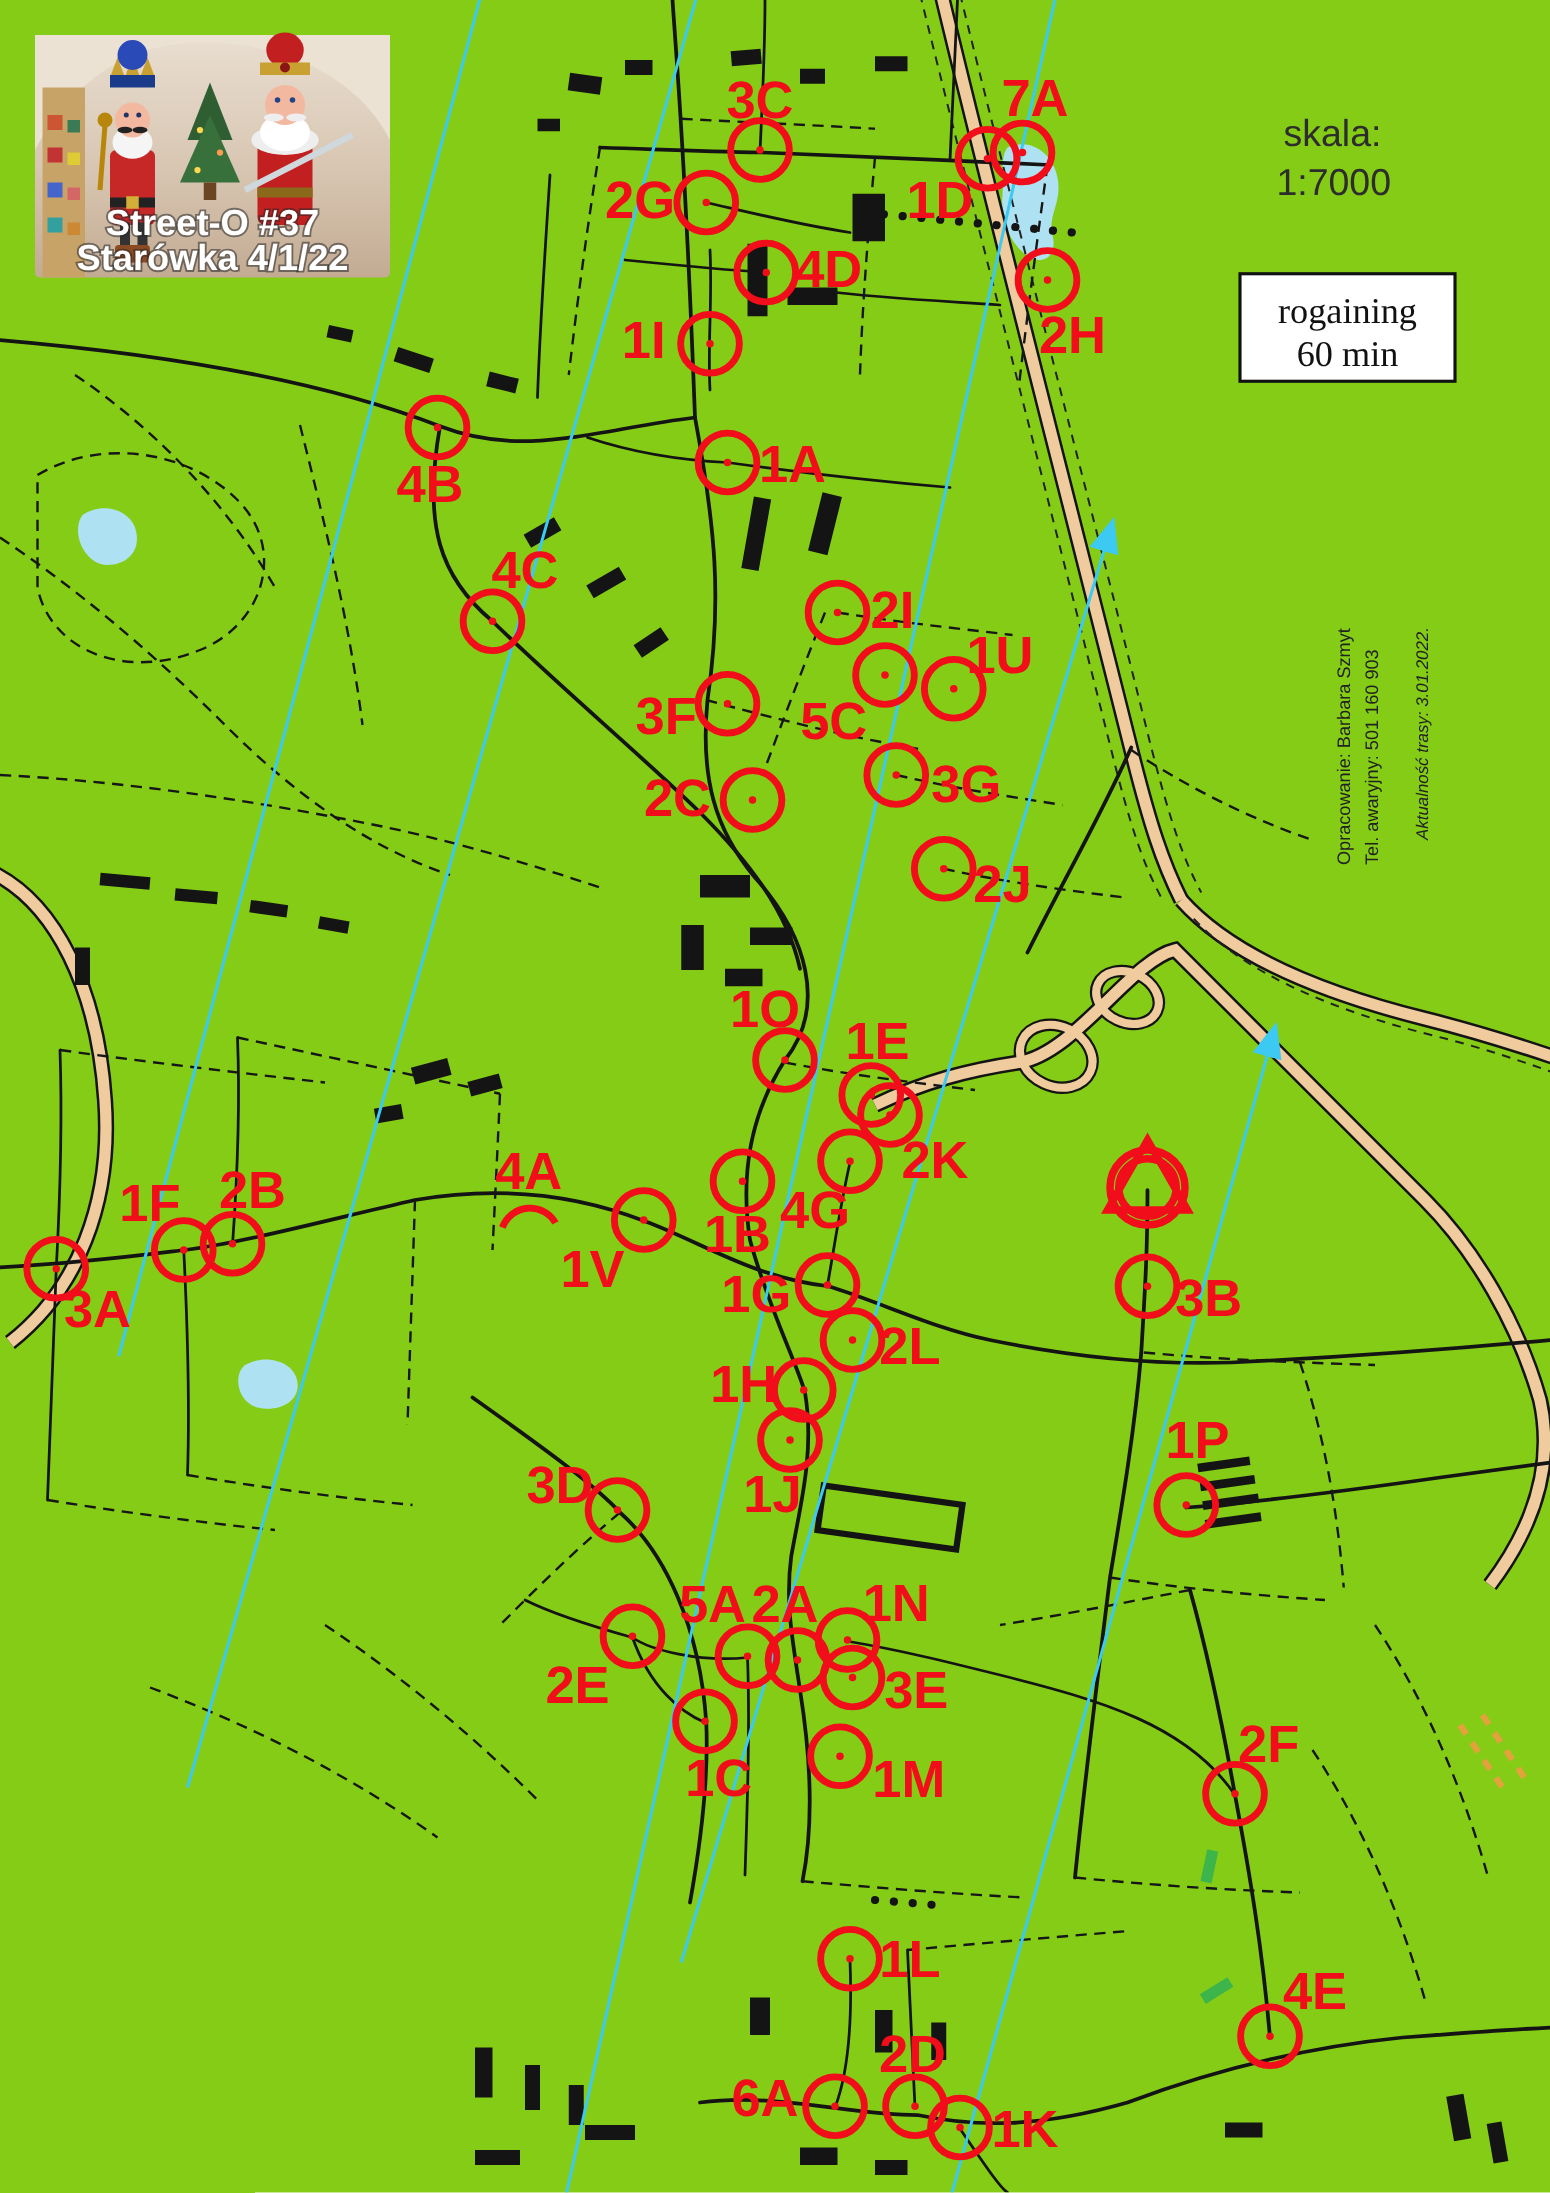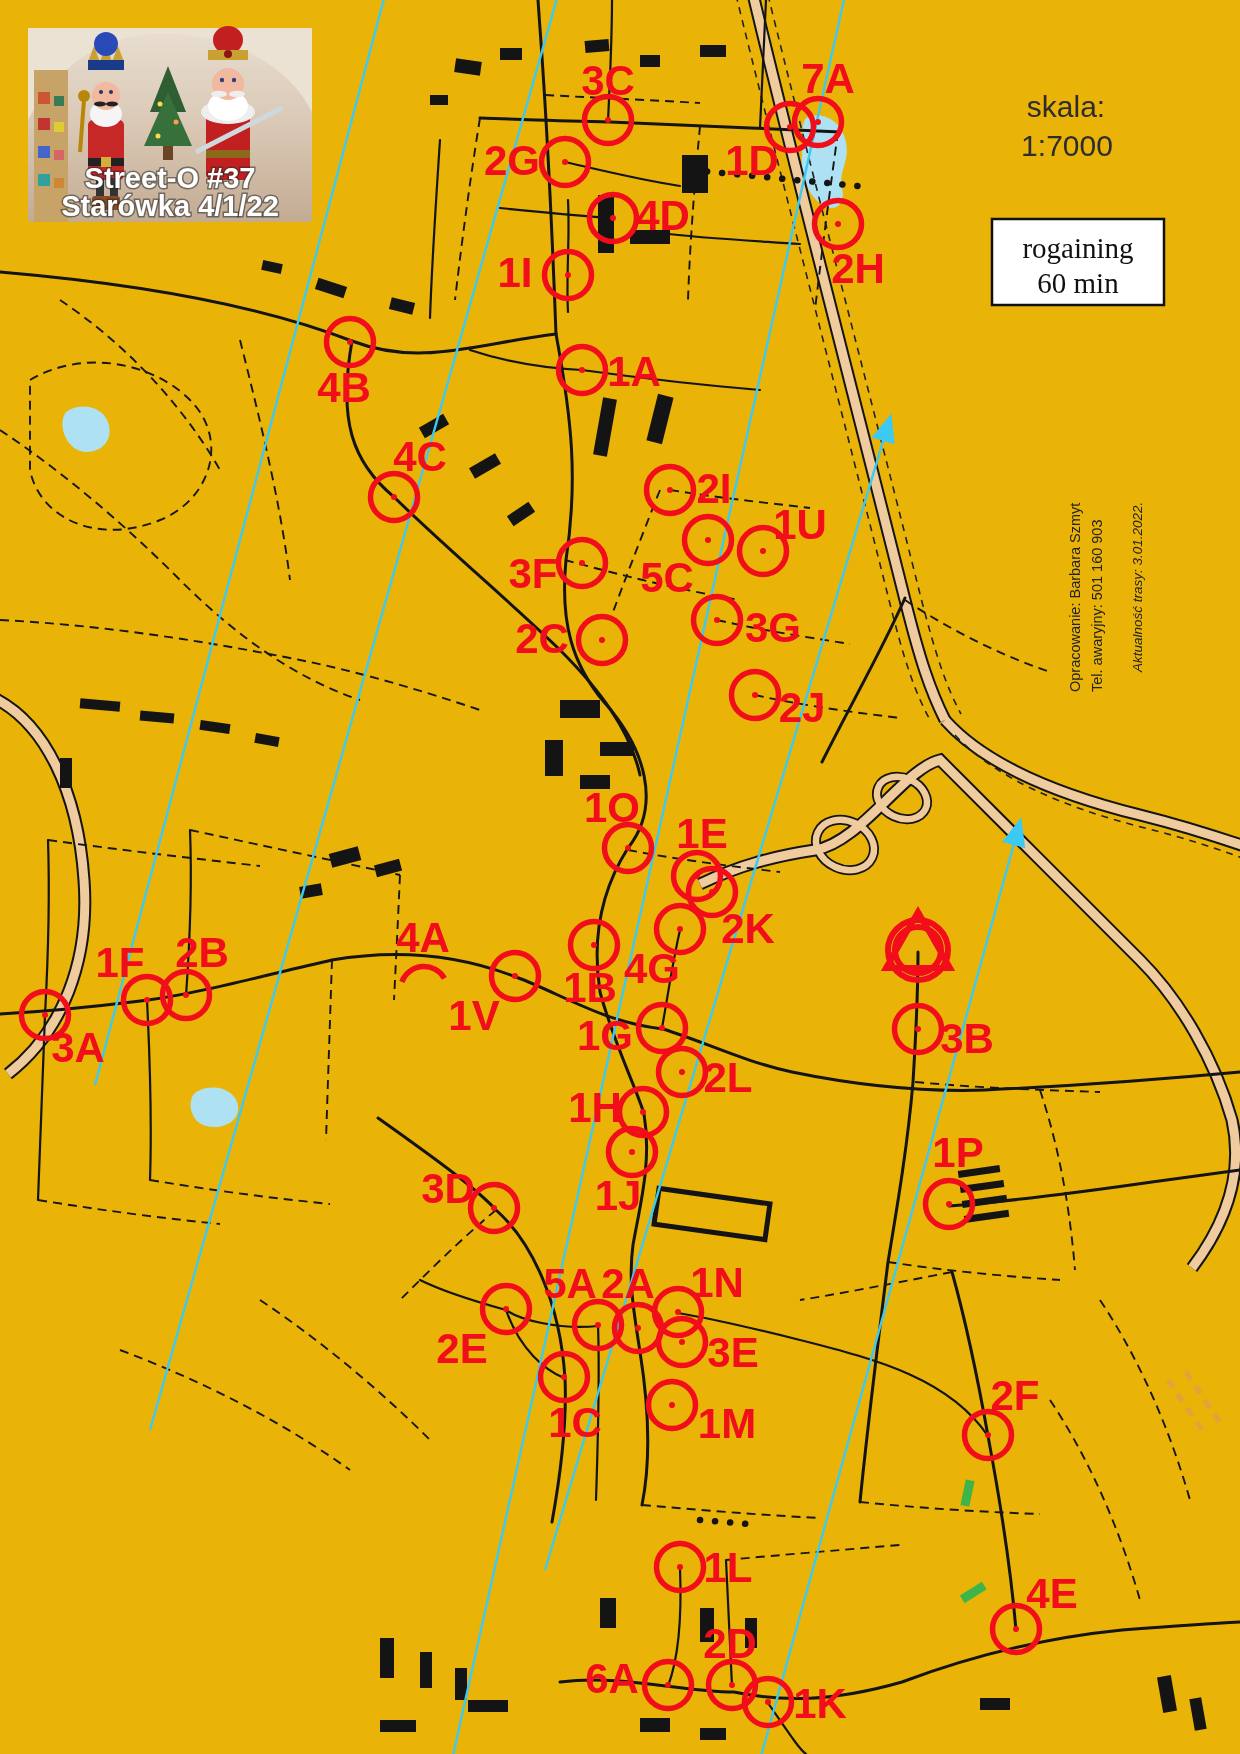--- a/index.html
+++ b/index.html
@@ -1,16 +1,16 @@
 <!DOCTYPE html>
 <html><head>
 <meta charset="utf-8">
 <style>
   html,body{margin:0;padding:0;background:#ffffff;}
-  #page{position:relative;width:1240px;height:1754px;background:#eab308;overflow:hidden;
+  #page{position:relative;width:1240px;height:1754px;background:#84cc16;overflow:hidden;
         font-family:"Liberation Sans", sans-serif;text-align:right;}
   svg text{user-select:none;}
   .st{fill:none;stroke:#141414;stroke-width:3;stroke-linecap:round;stroke-linejoin:round;}
   .st2{fill:none;stroke:#141414;stroke-width:2.2;stroke-linecap:round;}
   .da{fill:none;stroke:#161616;stroke-width:1.9;stroke-dasharray:9 6;stroke-linecap:butt;}
   .dap{fill:none;stroke:#222;stroke-width:1.6;stroke-dasharray:7 6;}
   .bd{fill:#141414;stroke:none;}
   .ol{fill:none;stroke:#141414;stroke-width:5;}
   .casing{fill:none;stroke:#141414;stroke-width:13;}
   .tan{fill:none;stroke:#efcb9e;stroke-width:9;}

